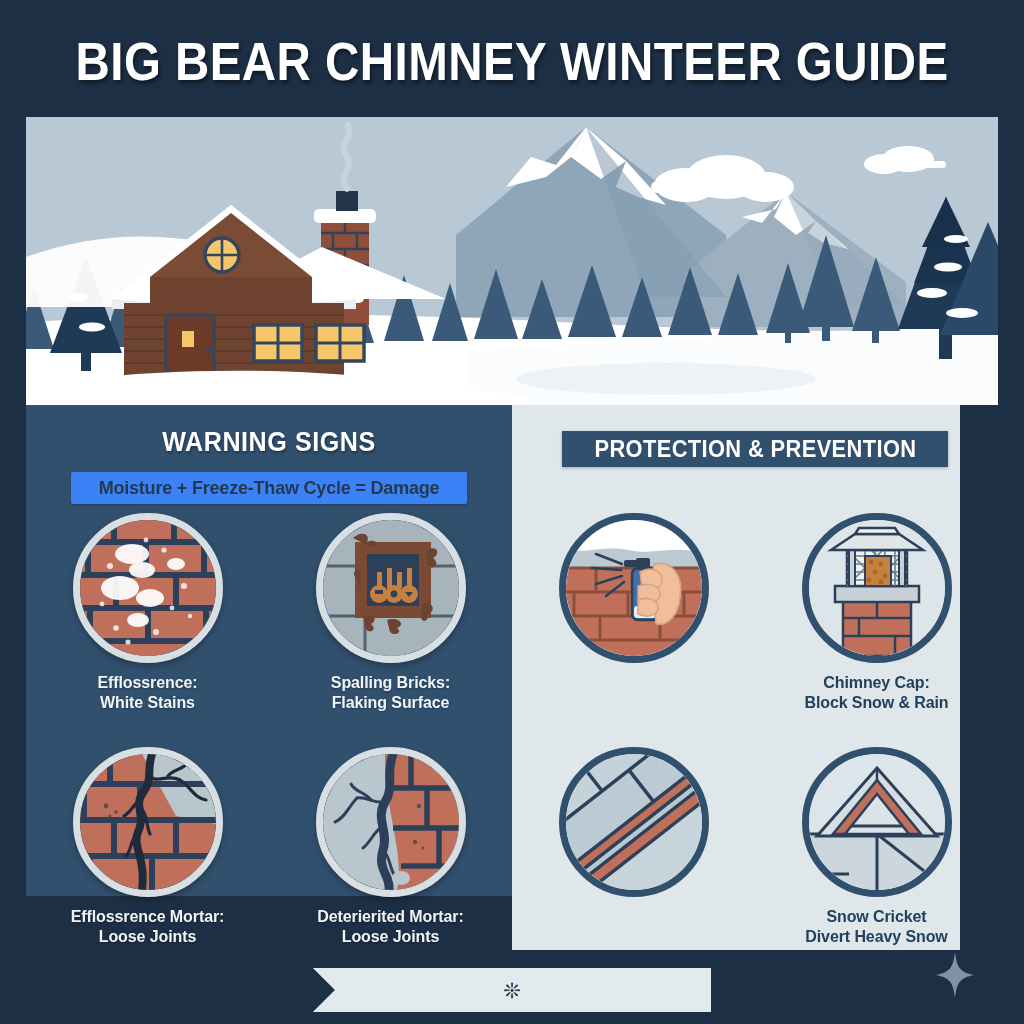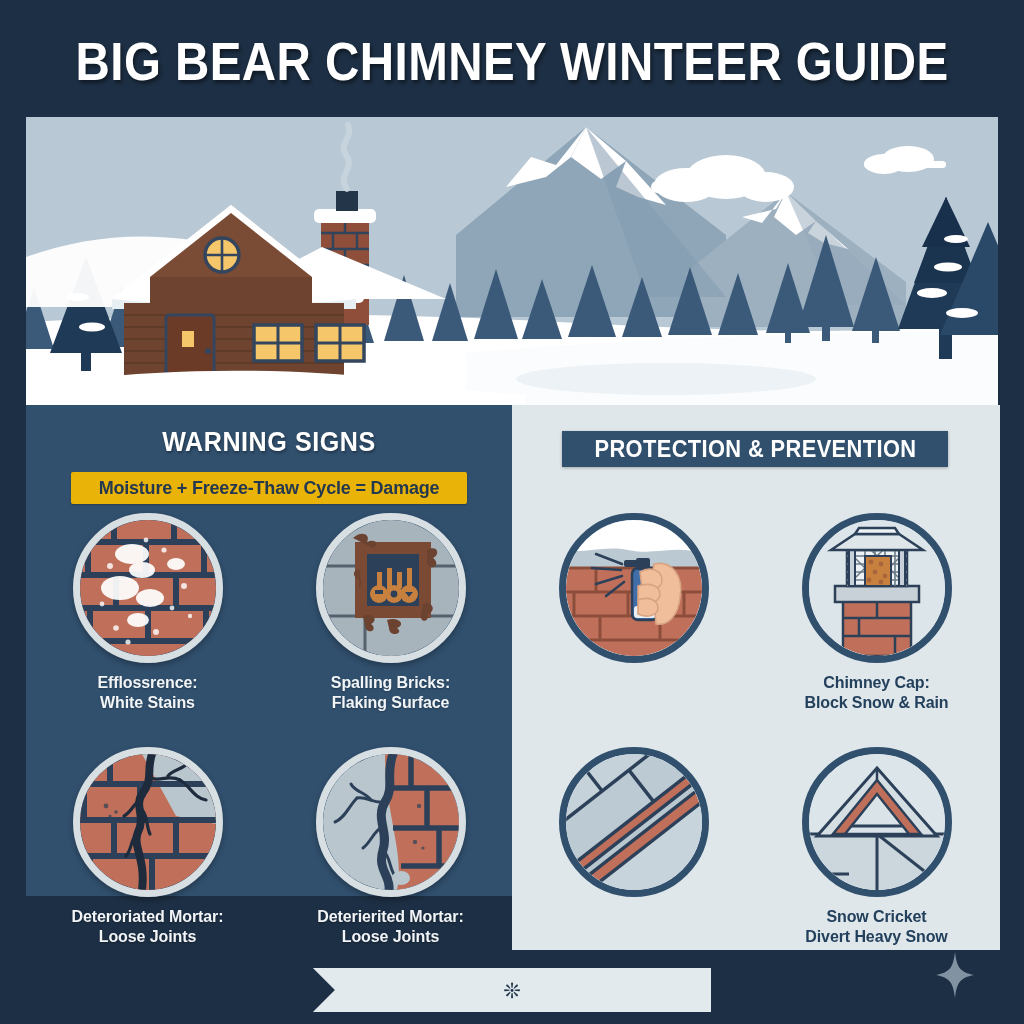--- a/index.html
+++ b/index.html
@@ -36,32 +36,31 @@
   .hero svg{display:block;width:972px;height:288px;}
 
   
   .panel-left{
     position:absolute;left:26px;top:405px;width:486px;height:491px;
     background:#31506E;
   }
   .panel-right{
     position:absolute;left:512px;top:405px;width:448px;height:545px;
     background:#DFE7EA;
-    padding-left:40px;
   }
 
   .sec-title-left{
     position:absolute;left:0;top:22px;width:486px;text-align:center;
     color:#FFFFFF;font-size:27px;font-weight:bold;letter-spacing:.6px;
     transform:scaleX(.93);
     text-shadow:1px 2px 3px rgba(0,0,0,.35);
   }
   .subtitle-chip{
     position:absolute;left:45px;top:67px;width:396px;height:32px;
-    background:#eab308;border-radius:2px;
+    background:#3b82f6;border-radius:2px;
     display:flex;align-items:center;justify-content:center;
     color:#24384F;font-size:18px;font-weight:bold;
     box-shadow:0 1px 2px rgba(0,0,0,.25);
     letter-spacing:-.2px;
   }
   .sec-title-right-wrap{
     position:absolute;left:50px;top:26px;width:386px;height:36px;
     background:#31506E;
     display:flex;align-items:center;justify-content:center;
     box-shadow:0 1px 3px rgba(0,0,0,.28);
@@ -410,21 +409,21 @@
                 </g>
                 <g fill="#2C4159" opacity=".7">
                   <circle cx="26" cy="52" r="2.4"></circle>
                     <circle cx="36" cy="58" r="1.8"></circle>
                   <circle cx="30" cy="62" r="1.6"></circle>
                 </g>
               </g>
             </svg>
           </div>
           <div class="caption cap-light">
-            <div>Deteroriated Mortar:</div>
+            <div>Efflossrence Mortar:</div>
             <div>Loose Joints</div>
           </div>
         </div>
 
         <div class="cell">
           <div class="circle ring-light">
             <svg viewBox="0 0 136 136" xmlns="http://www.w3.org/2000/svg">
               <defs>
                   <clipPath id="c4">
                     <circle cx="68" cy="68" r="68"></circle>

